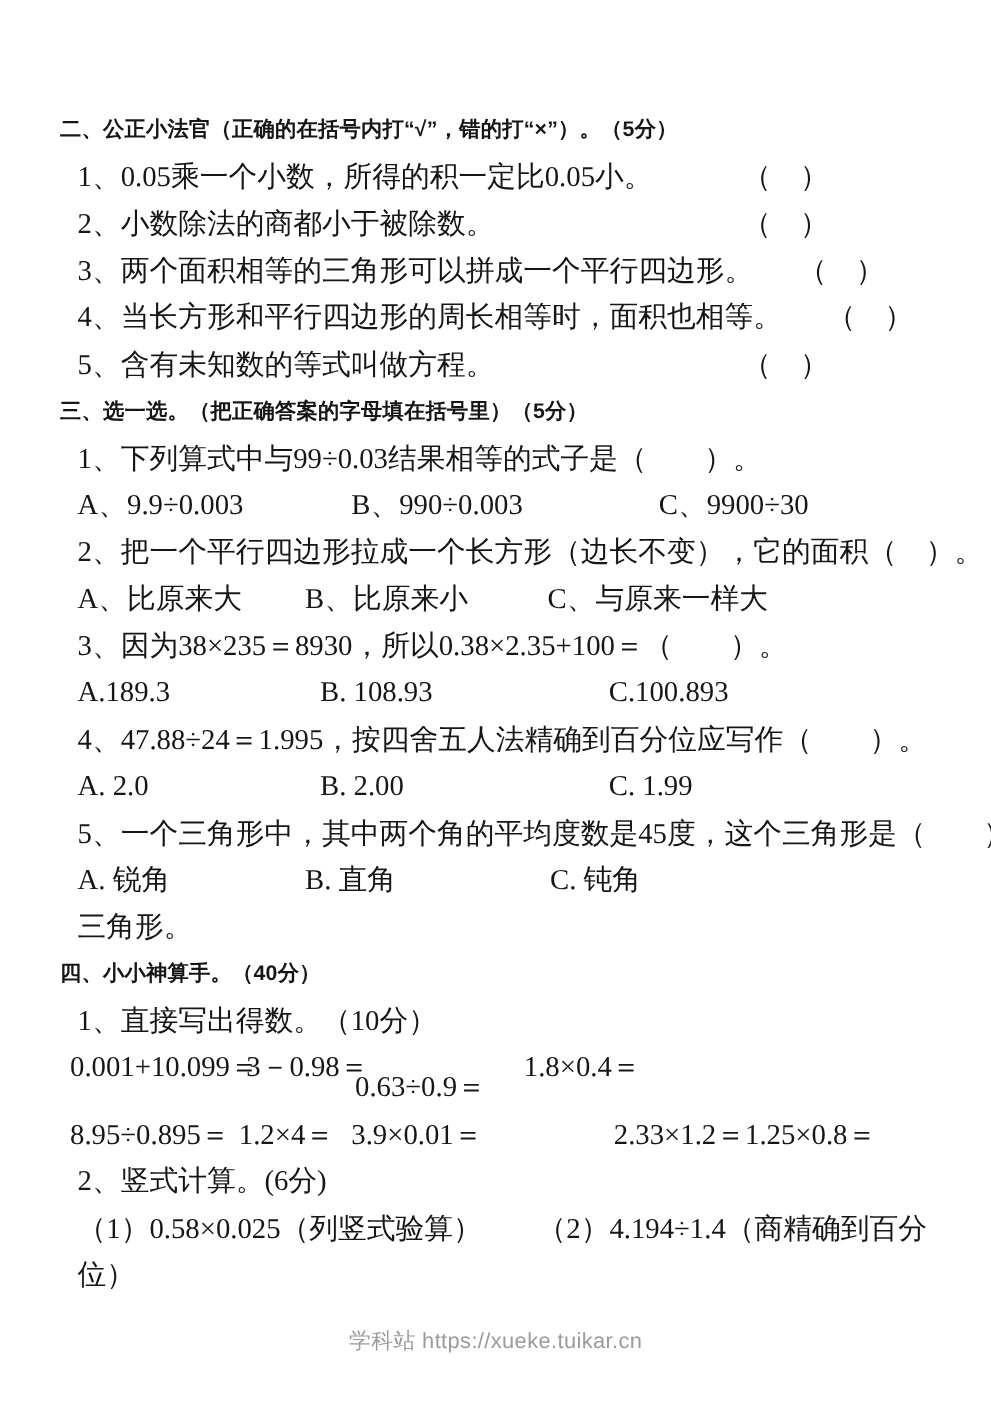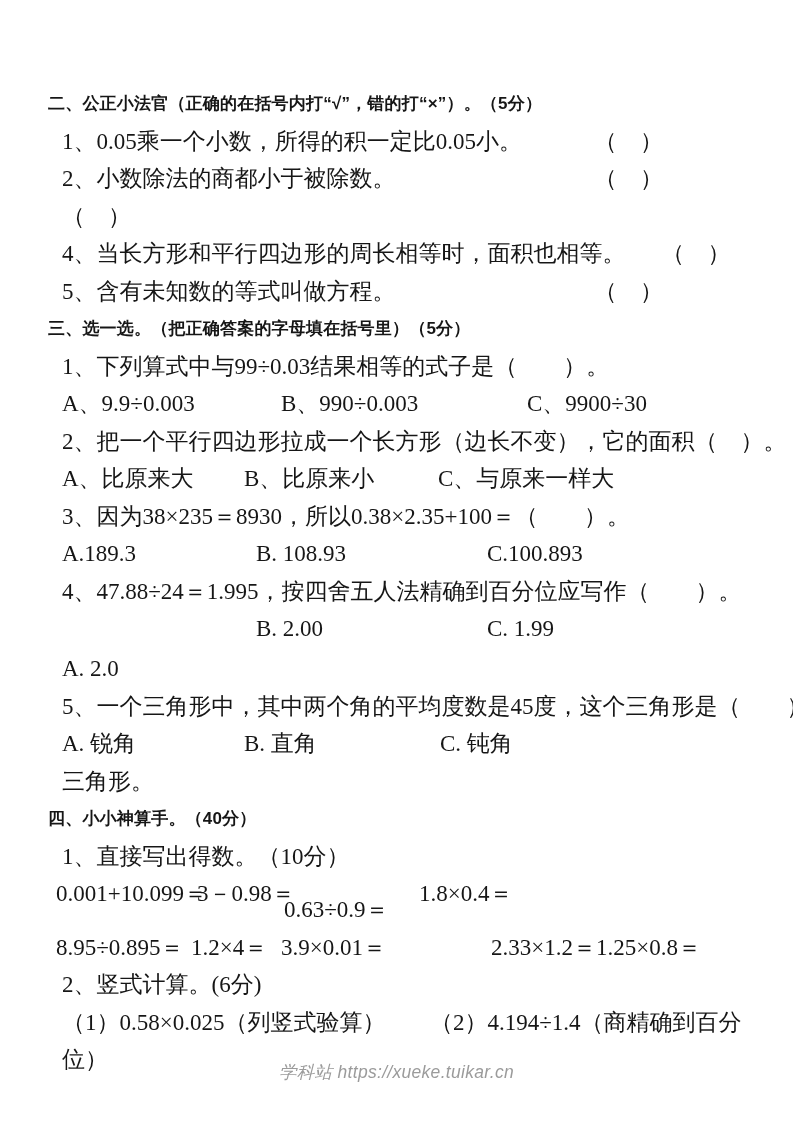--- a/index.html
+++ b/index.html
@@ -42,57 +42,57 @@
     justify-content: space-between;
   }
   .tf .br {
     margin-right: 84px;
   }
   .optrow { display: flex; }
   .optrow span { display: inline-block; }
   .o1a { width: 183px; } .o1b { width: 210px; }
   .o2a { width: 146px; } .o2b { width: 158px; }
   .o3a { width: 158px; } .o3b { width: 195px; }
-  .o4a { width: 158px; margin-top: 40px; } .o4b { width: 195px; }
+  .o4a { width: 158px; } .o4b { width: 195px; }
   .o5a { width: 146px; } .o5b { width: 160px; }
   .calcrow { display: flex; font-size: 23px; line-height: 37.5px; padding-left: 8px; white-space: nowrap; }
   .calcrow span { display: inline-block; }
   .r1e1 { width: 141px; } .r1e2 { width: 87px; } .r1e3 { width: 180px; } .r1e4 { width: 135px; margin-top: 16px; }
   .r2e1 { width: 135px; } .r2e2 { width: 90px; } .r2e3 { width: 176px; } .r2e4 { width: 139px; text-align: right; }
   .vrow { display: flex; font-size: 23px; line-height: 37.5px; padding-left: 14px; white-space: nowrap; }
   .v1 { width: 368px; }
   .footer {
     position: absolute;
     top: 1060px;
     left: 0;
     width: 793px;
     text-align: center;
     font-family: "Liberation Sans", "DejaVu Sans", sans-serif;
     font-size: 17.5px;
     color: #9b9b9b;
     letter-spacing: 0.3px;
-    font-style: italic;
   }
 </style>
 </head>
 <body>
 
 <div class="page">
 
   <div class="h">二、公正小法官（正确的在括号内打“√”，错的打“×”）。（5分）</div>
 
   <div class="line tf">
     <span>1、0.05乘一个小数，所得的积一定比0.05小。</span>
     <span class="br">（　）</span>
   </div>
   <div class="line tf">
     <span>2、小数除法的商都小于被除数。</span>
     <span class="br">（　）</span>
   </div>
   <div class="line tf">
+    <span>3、两个面积相等的三角形可以拼成一个平行四边形。</span>
     <span class="br">（　）</span>
   </div>
   <div class="line tf">
     <span>4、当长方形和平行四边形的周长相等时，面积也相等。</span>
     <span class="br">（　）</span>
   </div>
   <div class="line tf">
     <span>5、含有未知数的等式叫做方程。</span>
     <span class="br">（　）</span>
   </div>

